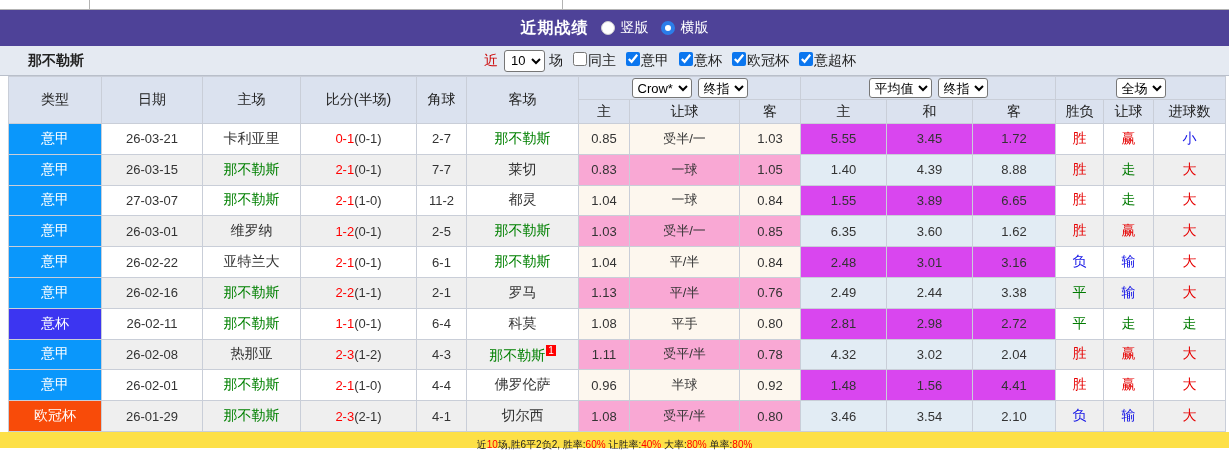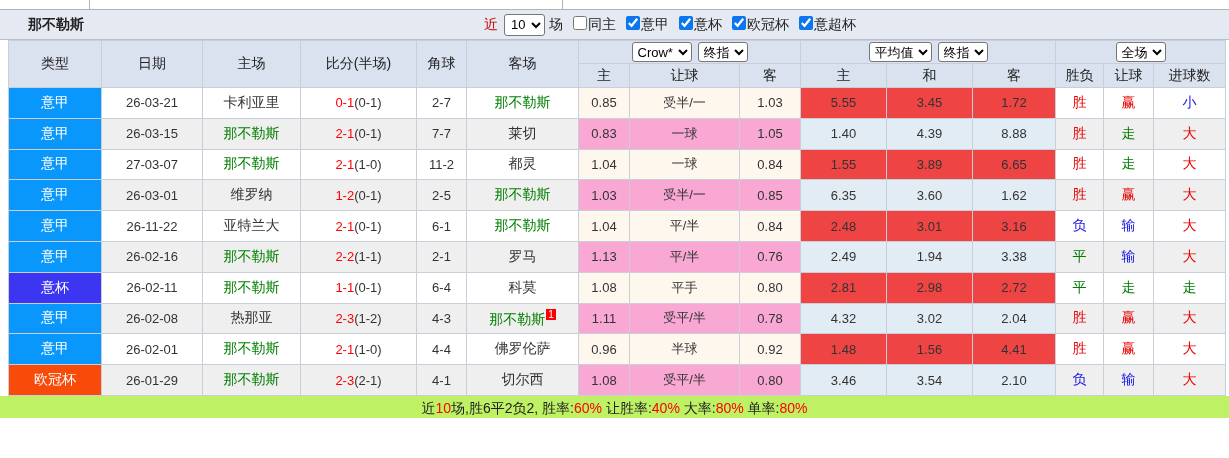--- a/index.html
+++ b/index.html
@@ -32,45 +32,56 @@
   table.results th, table.results td { border:1px solid #c9ced8; text-align:center; overflow:hidden; white-space:nowrap; padding:0; }
   thead th { background:#dbe2ef; font-weight:normal; font-size:14px; color:#222; }
   thead tr.h1 th { height:23px; }
   thead tr.h2 th { height:24px; }
   thead select { height:20px; font-size:13px; border:1px solid #777; border-radius:3px; background:#fff; margin:0 3px; padding:0 1px; }
   tbody td { height:30.8px; }
   tbody tr.odd td  { background:#fff; }
   tbody tr.even td { background:#efefef; }
   tbody tr.odd  td.asia { background:#fdf7ee; }
   tbody tr.even td.asia { background:#f9a8d4; }
-  tbody tr.odd  td.euro { background:#ef4444; }
+  tbody tr.odd  td.euro { background:#d946ef; }
   tbody tr.even td.euro { background:#e2ecf4; }
   td.type { color:#fff; font-size:14px; }
   td.team { font-size:14px; color:#333; }
   td.team.team-green { color:#008000; }
   .score-main { color:#f00; }
   .score-half { color:#333; }
   td.res { font-size:14px; }
   .c-red { color:#e60000; } .c-green { color:#007a00; } .c-blue { color:#1414e6; }
   .red-card { display:inline-block; background:#f00; color:#fff; font-size:10px; line-height:11px; padding:0 2px; vertical-align:super; margin-left:1px; }
 
   
-  .summary { height:22px; line-height:25px; text-align:center; font-size:14px; color:#222; background:#bef264; }
+  .summary { height:16px; line-height:25px; text-align:center; font-size:10px; color:#222; background:#fde047; }
   .summary .hl { color:#f00; }
 </style>
 </head>
 <body>
 
 <div class="page">
 
   <div class="top-strip">
     <span class="vdiv" style="left:89px"></span>
     <span class="vdiv" style="left:562px"></span>
   </div>
 
+  <div class="title-bar">
+    <span class="title">近期战绩</span>
+    <span class="radio-group">
+      <span class="radio-off"></span>
+      <span class="radio-label">竖版</span>
+    </span>
+    <span class="radio-group">
+      <span class="radio-on"></span>
+      <span class="radio-label">横版</span>
+    </span>
+  </div>
 
   <div class="filter-bar">
     <span class="team-name">那不勒斯</span>
     <span class="filters">
       <span class="near">近</span>
       <select><option>10</option></select>
       <span>场</span>
       <label>
           <input type="checkbox" style="">
           <span>同主</span>
@@ -206,21 +217,21 @@
           <td class="asia">0.85</td>
           <td class="euro">6.35</td>
           <td class="euro">3.60</td>
           <td class="euro">1.62</td>
           <td class="res c-red">胜</td>
           <td class="res c-red">赢</td>
           <td class="res c-red">大</td>
         </tr>
         <tr class="odd">
           <td class="type" style="background: rgb(10, 151, 251);">意甲</td>
-          <td class="date">26-11-22</td>
+          <td class="date">26-02-22</td>
           <td class="team">亚特兰大</td>
           <td class="score"><span class="score-main">2-1</span><span class="score-half">(0-1)</span></td>
           <td>6-1</td>
           <td class="team team-green">那不勒斯</td>
           <td class="asia">1.04</td>
           <td class="asia">平/半</td>
           <td class="asia">0.84</td>
           <td class="euro">2.48</td>
           <td class="euro">3.01</td>
           <td class="euro">3.16</td>
@@ -232,21 +243,21 @@
           <td class="type" style="background: rgb(10, 151, 251);">意甲</td>
           <td class="date">26-02-16</td>
           <td class="team team-green">那不勒斯</td>
           <td class="score"><span class="score-main">2-2</span><span class="score-half">(1-1)</span></td>
           <td>2-1</td>
           <td class="team">罗马</td>
           <td class="asia">1.13</td>
           <td class="asia">平/半</td>
           <td class="asia">0.76</td>
           <td class="euro">2.49</td>
-          <td class="euro">1.94</td>
+          <td class="euro">2.44</td>
           <td class="euro">3.38</td>
           <td class="res c-green">平</td>
           <td class="res c-blue">输</td>
           <td class="res c-red">大</td>
         </tr>
         <tr class="odd">
           <td class="type" style="background: rgb(60, 53, 241);">意杯</td>
           <td class="date">26-02-11</td>
           <td class="team team-green">那不勒斯</td>
           <td class="score"><span class="score-main">1-1</span><span class="score-half">(0-1)</span></td>

